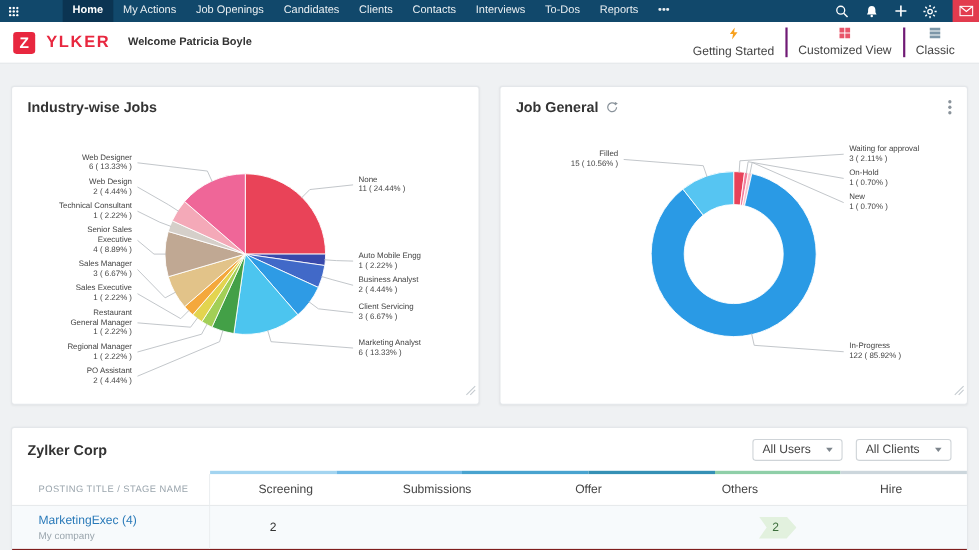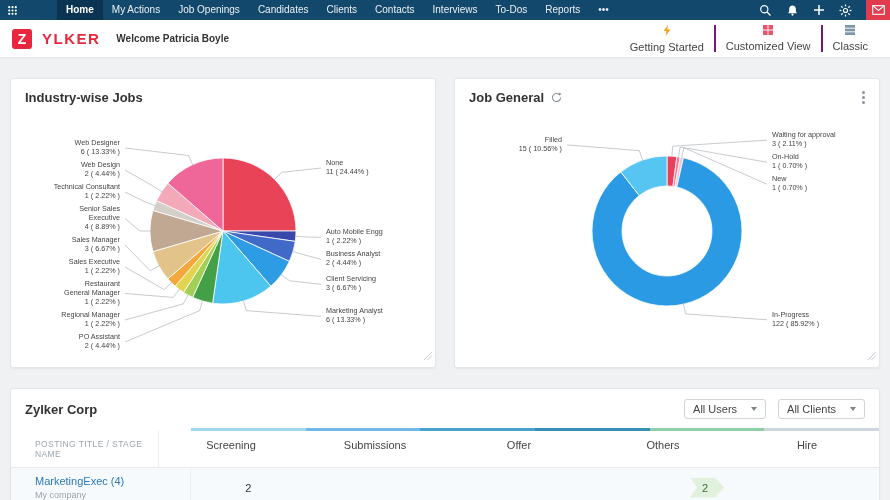--- a/index.html
+++ b/index.html
@@ -40,21 +40,21 @@
   
   .table-card { margin:20px 10px 0; min-height:150px; }
   .table-head { display:flex; align-items:center; padding:10px 14px 9px;gap:24px; }
   .table-title { font-size:13px; font-weight:bold; color:#333; }
   .filters { margin-left:auto; display:flex; gap:12px; }
   .select { border:1px solid #cfd4d8; border-radius:3px; background:#fff; padding:3px 8px; font-size:11px; color:#444; display:flex; align-items:center; gap:14px; cursor:pointer; }
   .caret { width:0; height:0; border-left:3.5px solid transparent; border-right:3.5px solid transparent; border-top:4px solid #7d858c; display:inline-block; }
   .stage-bar { height:3px; margin-left:180px; display:flex; }
   .stage-bar i { flex:1; display:block; }
   .thead { display:flex; border-bottom:1px solid #e7eaec; }
-  .th-left { width:148px; padding:8px 0 8px 24px; font-size:8.5px; color:#9aa5ad; letter-spacing:.4px; border-right:1px solid #eceff1; }
+  .th-left { width:180px; padding:8px 0 8px 24px; font-size:8.5px; color:#9aa5ad; letter-spacing:.4px; border-right:1px solid #eceff1; }
   .th-col { flex:1; text-align:center; padding:8px 0; font-size:11px; color:#444; }
   .trow { display:flex; border-bottom:6px solid #7f1d1d; align-items:stretch; }
   .trow.alt { background:#f7fafc; }
   .td-left { width:180px; padding:7px 0 7px 24px; border-right:1px solid #eceff1; }
   .row-title { font-size:11px; color:#2a7ab9; cursor:pointer; }
   .row-sub { font-size:9px; color:#9aa5ad; margin-top:3px; }
   .td-cell { flex:1; display:flex; align-items:center; justify-content:center; font-size:11px; color:#333; min-height:36px; }
   .hire-badge { background:#e2f1de; color:#3c6e3c; font-size:11px; padding:4px 16px 4px 12px;
     clip-path:polygon(0 0, calc(100% - 9px) 0, 100% 50%, calc(100% - 9px) 100%, 0 100%, 7px 50%); }
 </style>
@@ -285,21 +285,21 @@
     <div class="stage-bar" id="stage-bar">
         <i style="background: rgb(163, 212, 240);"></i>
         <i style="background: rgb(111, 185, 230);"></i>
         <i style="background: rgb(73, 163, 207);"></i>
         <i style="background: rgb(53, 144, 181);"></i>
         <i style="background: rgb(143, 207, 168);"></i>
         <i style="background: rgb(204, 214, 220);"></i>
       </div>
     <div class="thead">
       <div class="th-left">POSTING TITLE / STAGE NAME</div>
-      <div style="flex:1; display:flex;justify-content:flex-end;" id="col-headers">
+      <div style="flex:1; display:flex;" id="col-headers">
           <div class="th-col">Screening</div>
           <div class="th-col">Submissions</div>
           <div class="th-col">Offer</div>
           <div class="th-col">Others</div>
           <div class="th-col">Hire</div>
         </div>
     </div>
     <div id="rows">
         <div class="trow alt">
           <div class="td-left">

